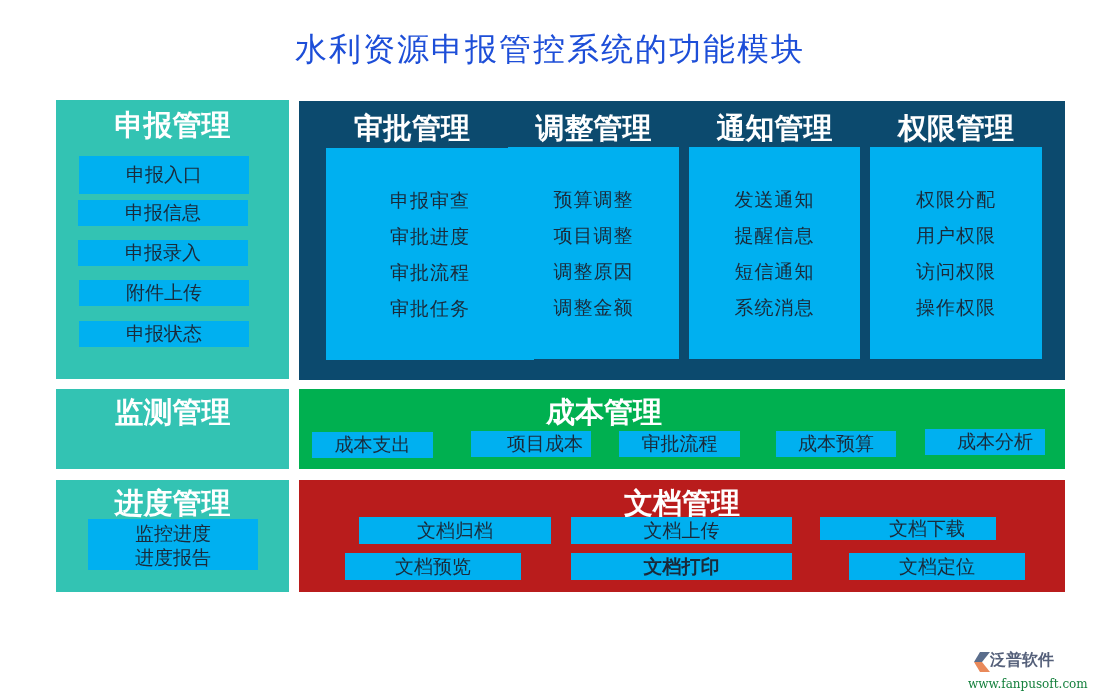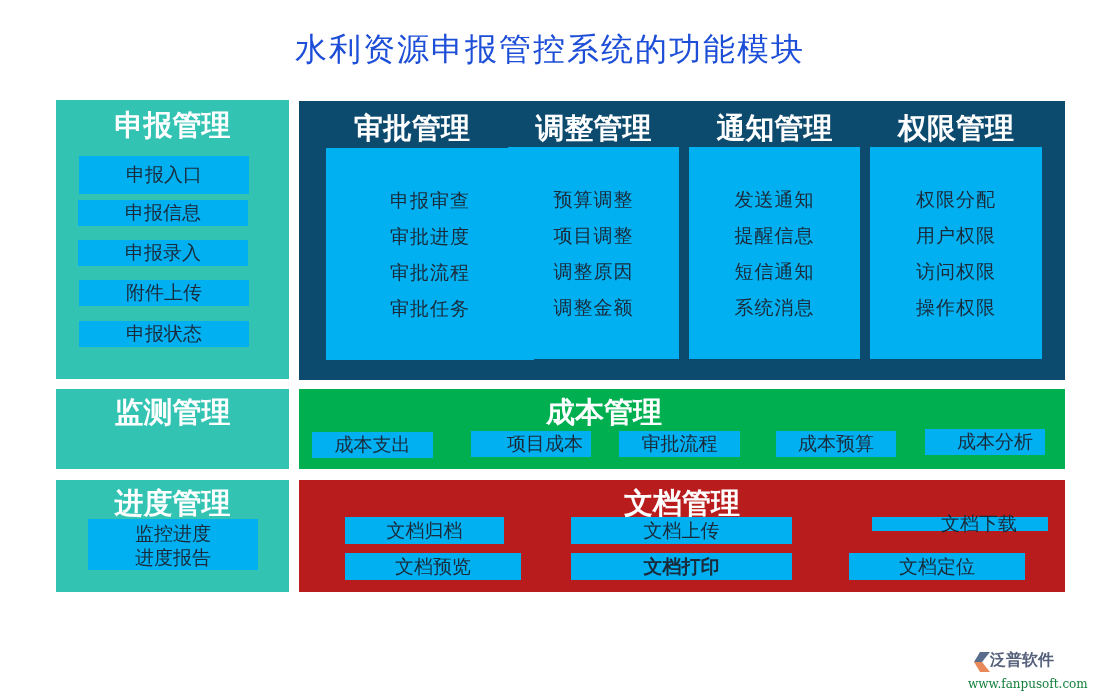--- a/index.html
+++ b/index.html
@@ -85,23 +85,23 @@
 <div class="abs panel-teal" style="left:56px;top:480px;width:233px;height:112px;">
   <div class="abs hdr" style="left:0;top:4px;width:233px;">进度管理</div>
   <div class="abs chip" style="left:23px;top:39px;width:170px;height:51px;flex-direction:column;line-height:24px;margin-left:9px;">
     <span>监控进度</span>
     <span>进度报告</span>
   </div>
 </div>
 
 <div class="abs panel-doc" style="left:299px;top:480px;width:766px;height:112px;">
   <div class="abs hdr" style="left:0;top:4px;width:766px;">文档管理</div>
-  <div class="abs chip" style="left:46px;top:37px;width:159px;height:27px;">文档归档</div>
+  <div class="abs chip" style="left:60px;top:37px;width:192px;height:27px;">文档归档</div>
   <div class="abs chip" style="left:272px;top:37px;width:221px;height:27px;">文档上传</div>
-  <div class="abs chip" style="left:573px;top:37px;width:176px;height:14px;padding-left:38px;">文档下载</div>
+  <div class="abs chip" style="left:521px;top:37px;width:176px;height:23px;padding-left:38px;">文档下载</div>
   <div class="abs chip" style="left:46px;top:73px;width:176px;height:27px;">文档预览</div>
   <div class="abs chip" style="left:272px;top:73px;width:221px;height:27px;font-weight:bold;">文档打印</div>
   <div class="abs chip" style="left:550px;top:73px;width:176px;height:27px;">文档定位</div>
 </div>
 
 <div class="abs logo">
   <svg width="22" height="24" viewBox="0 0 22 24" style="position:absolute;left:2px;top:0;">
     <polygon points="10,2 20,2 12,12 4,12" fill="#5a6d8c"></polygon>
     <polygon points="4,12 12,12 20,22 10,22" fill="#e9895a"></polygon>
   </svg>

